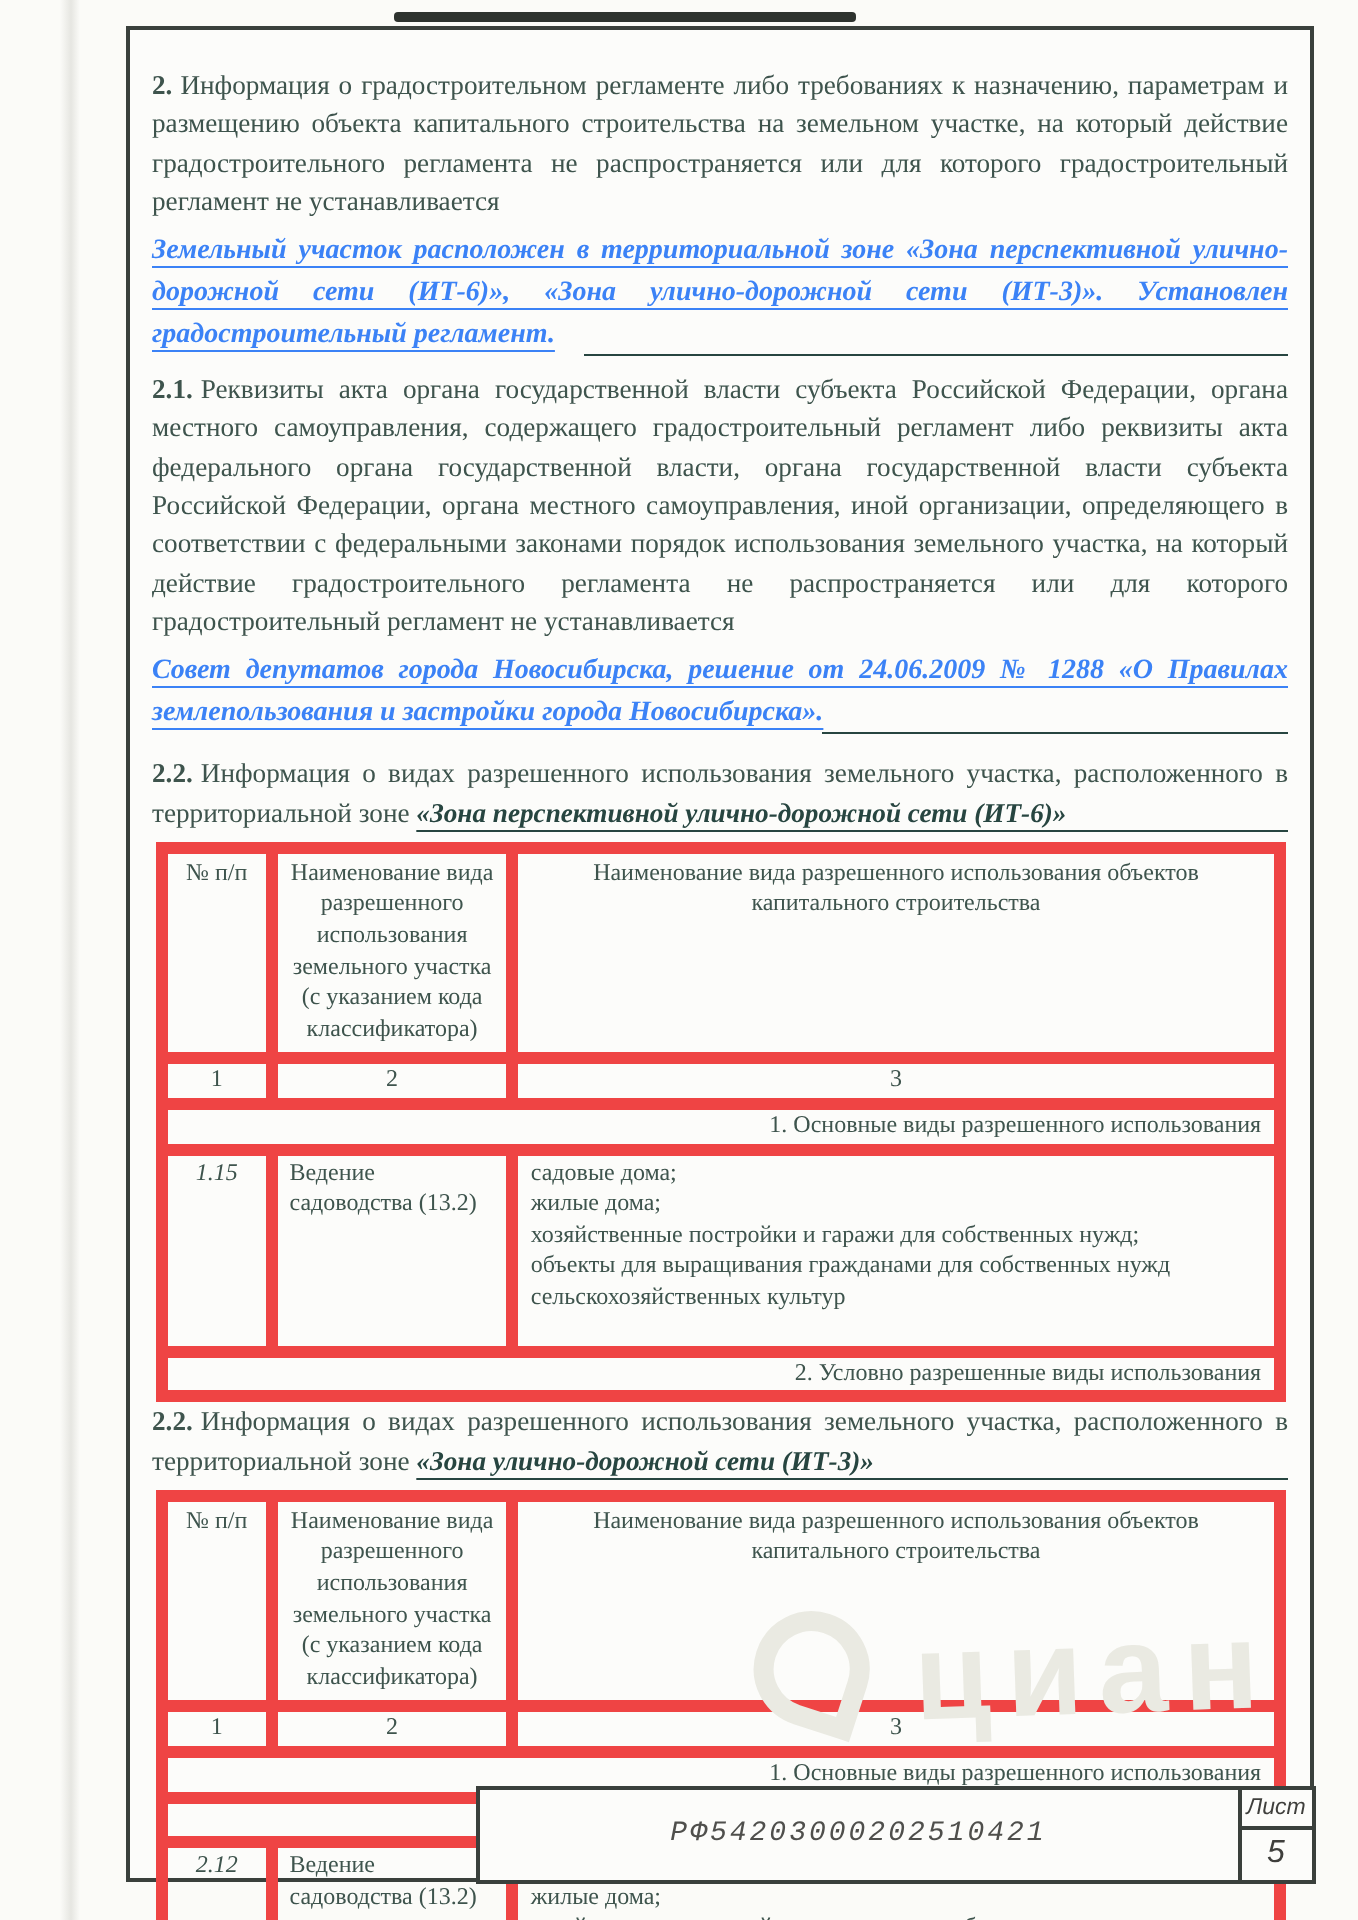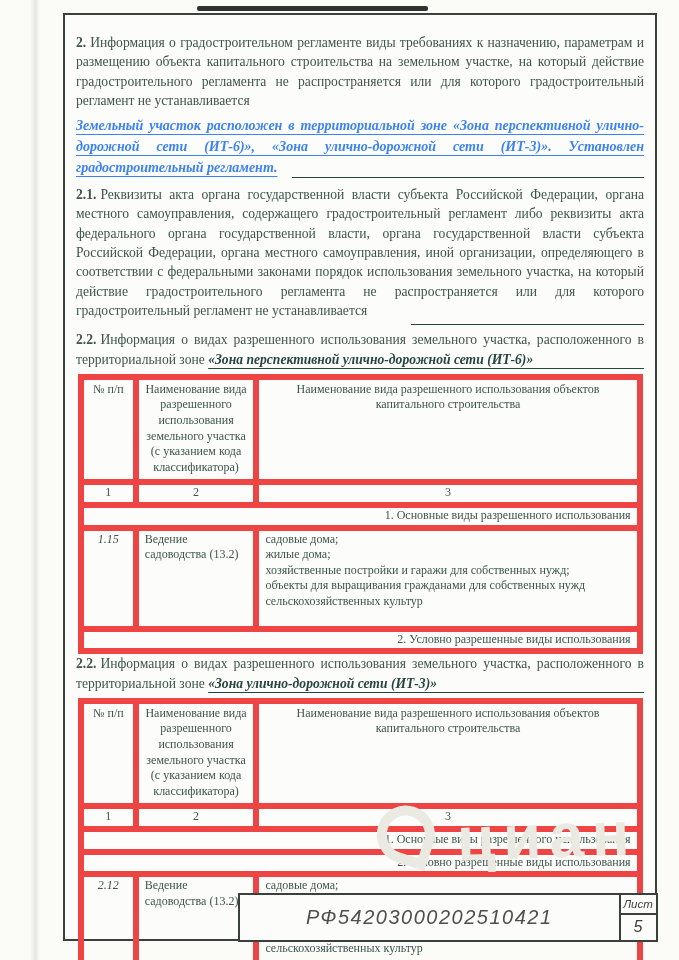--- a/index.html
+++ b/index.html
@@ -67,22 +67,22 @@
   .wm-text{
     font-family:"Liberation Sans", sans-serif;font-weight:bold;
     font-size:62px;letter-spacing:8px;color:#eaeae2;
   }
   .stamp-row{
     position:absolute;left:173px;right:-2.5px;bottom:-2.5px;height:49px;
     border:2px solid #3a403c;display:flex;box-sizing:border-box;background:#fcfcfa;
   }
   .doc-number{
     flex:1;display:flex;align-items:center;justify-content:center;
-    font-family:Liberation Sans, sans-serif;font-style:italic;
-    font-size:20px;letter-spacing:1.5px;color:#4f4f4c;border-radius:11px;
+    font-family:Liberation Mono, monospace;font-style:italic;
+    font-size:14px;letter-spacing:1.5px;color:#4f4f4c;border-radius:11px;
   }
   .sheet-box{
     width:37px;border-left:2px solid #3a403c;display:flex;flex-direction:column;box-sizing:border-box;
   }
   .sheet-label{
     height:18px;border-bottom:2px solid #3a403c;display:flex;align-items:center;justify-content:center;
     font-family:"Liberation Sans", sans-serif;font-style:italic;font-size:11.5px;color:#3f3f3c;
   }
   .sheet-num{
     flex:1;display:flex;align-items:center;justify-content:center;
@@ -91,27 +91,27 @@
 </style>
 </head>
 <body>
 
 <div class="scan-edge"></div>
 <div class="artifact-top"></div>
 
 <div class="page-frame">
   <div class="content">
 
-    <p class="para"><span class="snum">2.</span><span>Информация о градостроительном регламенте виды требованиях к назначению, параметрам и размещению объекта капитального строительства на земельном участке, на который действие градостроительного регламента не распространяется или для которого градостроительный регламент не устанавливается</span></p>
+    <p class="para"><span class="snum">2.</span><span>Информация о градостроительном регламенте либо требованиях к назначению, параметрам и размещению объекта капитального строительства на земельном участке, на который действие градостроительного регламента не распространяется или для которого градостроительный регламент не устанавливается</span></p>
 
     <p class="entry"><span class="u">Земельный участок расположен в территориальной зоне «Зона перспективной улично-дорожной сети (ИТ-6)», «Зона улично-дорожной сети (ИТ-3)». Установлен градостроительный регламент.</span><span class="tail-rule" style="left:38%"></span></p>
 
     <p class="para"><span class="snum">2.1.</span><span>Реквизиты акта органа государственной власти субъекта Российской Федерации, органа местного самоуправления, содержащего градостроительный регламент либо реквизиты акта федерального органа государственной власти, органа государственной власти субъекта Российской Федерации, органа местного самоуправления, иной организации, определяющего в соответствии с федеральными законами порядок использования земельного участка, на который действие градостроительного регламента не распространяется или для которого градостроительный регламент не устанавливается</span></p>
 
-    <p class="entry"><span class="tail-rule" style="left:59%"></span></p>
+    <p class="entry"><span class="u">Совет депутатов города Новосибирска, решение от 24.06.2009 № 1288 «О Правилах землепользования и застройки города Новосибирска».</span><span class="tail-rule" style="left:59%"></span></p>
 
     <p class="para" style="margin-top:10px"><span class="snum">2.2.</span><span>Информация о видах разрешенного использования земельного участка, расположенного в территориальной зоне </span><span class="zone">«Зона перспективной улично-дорожной сети (ИТ-6)»</span><span class="tail-rule" style="left:62%"></span></p>
 
     <table class="ztable">
       <colgroup>
           <col class="c1">
           <col class="c2">
           <col class="c3">
         </colgroup>
       <tbody>

